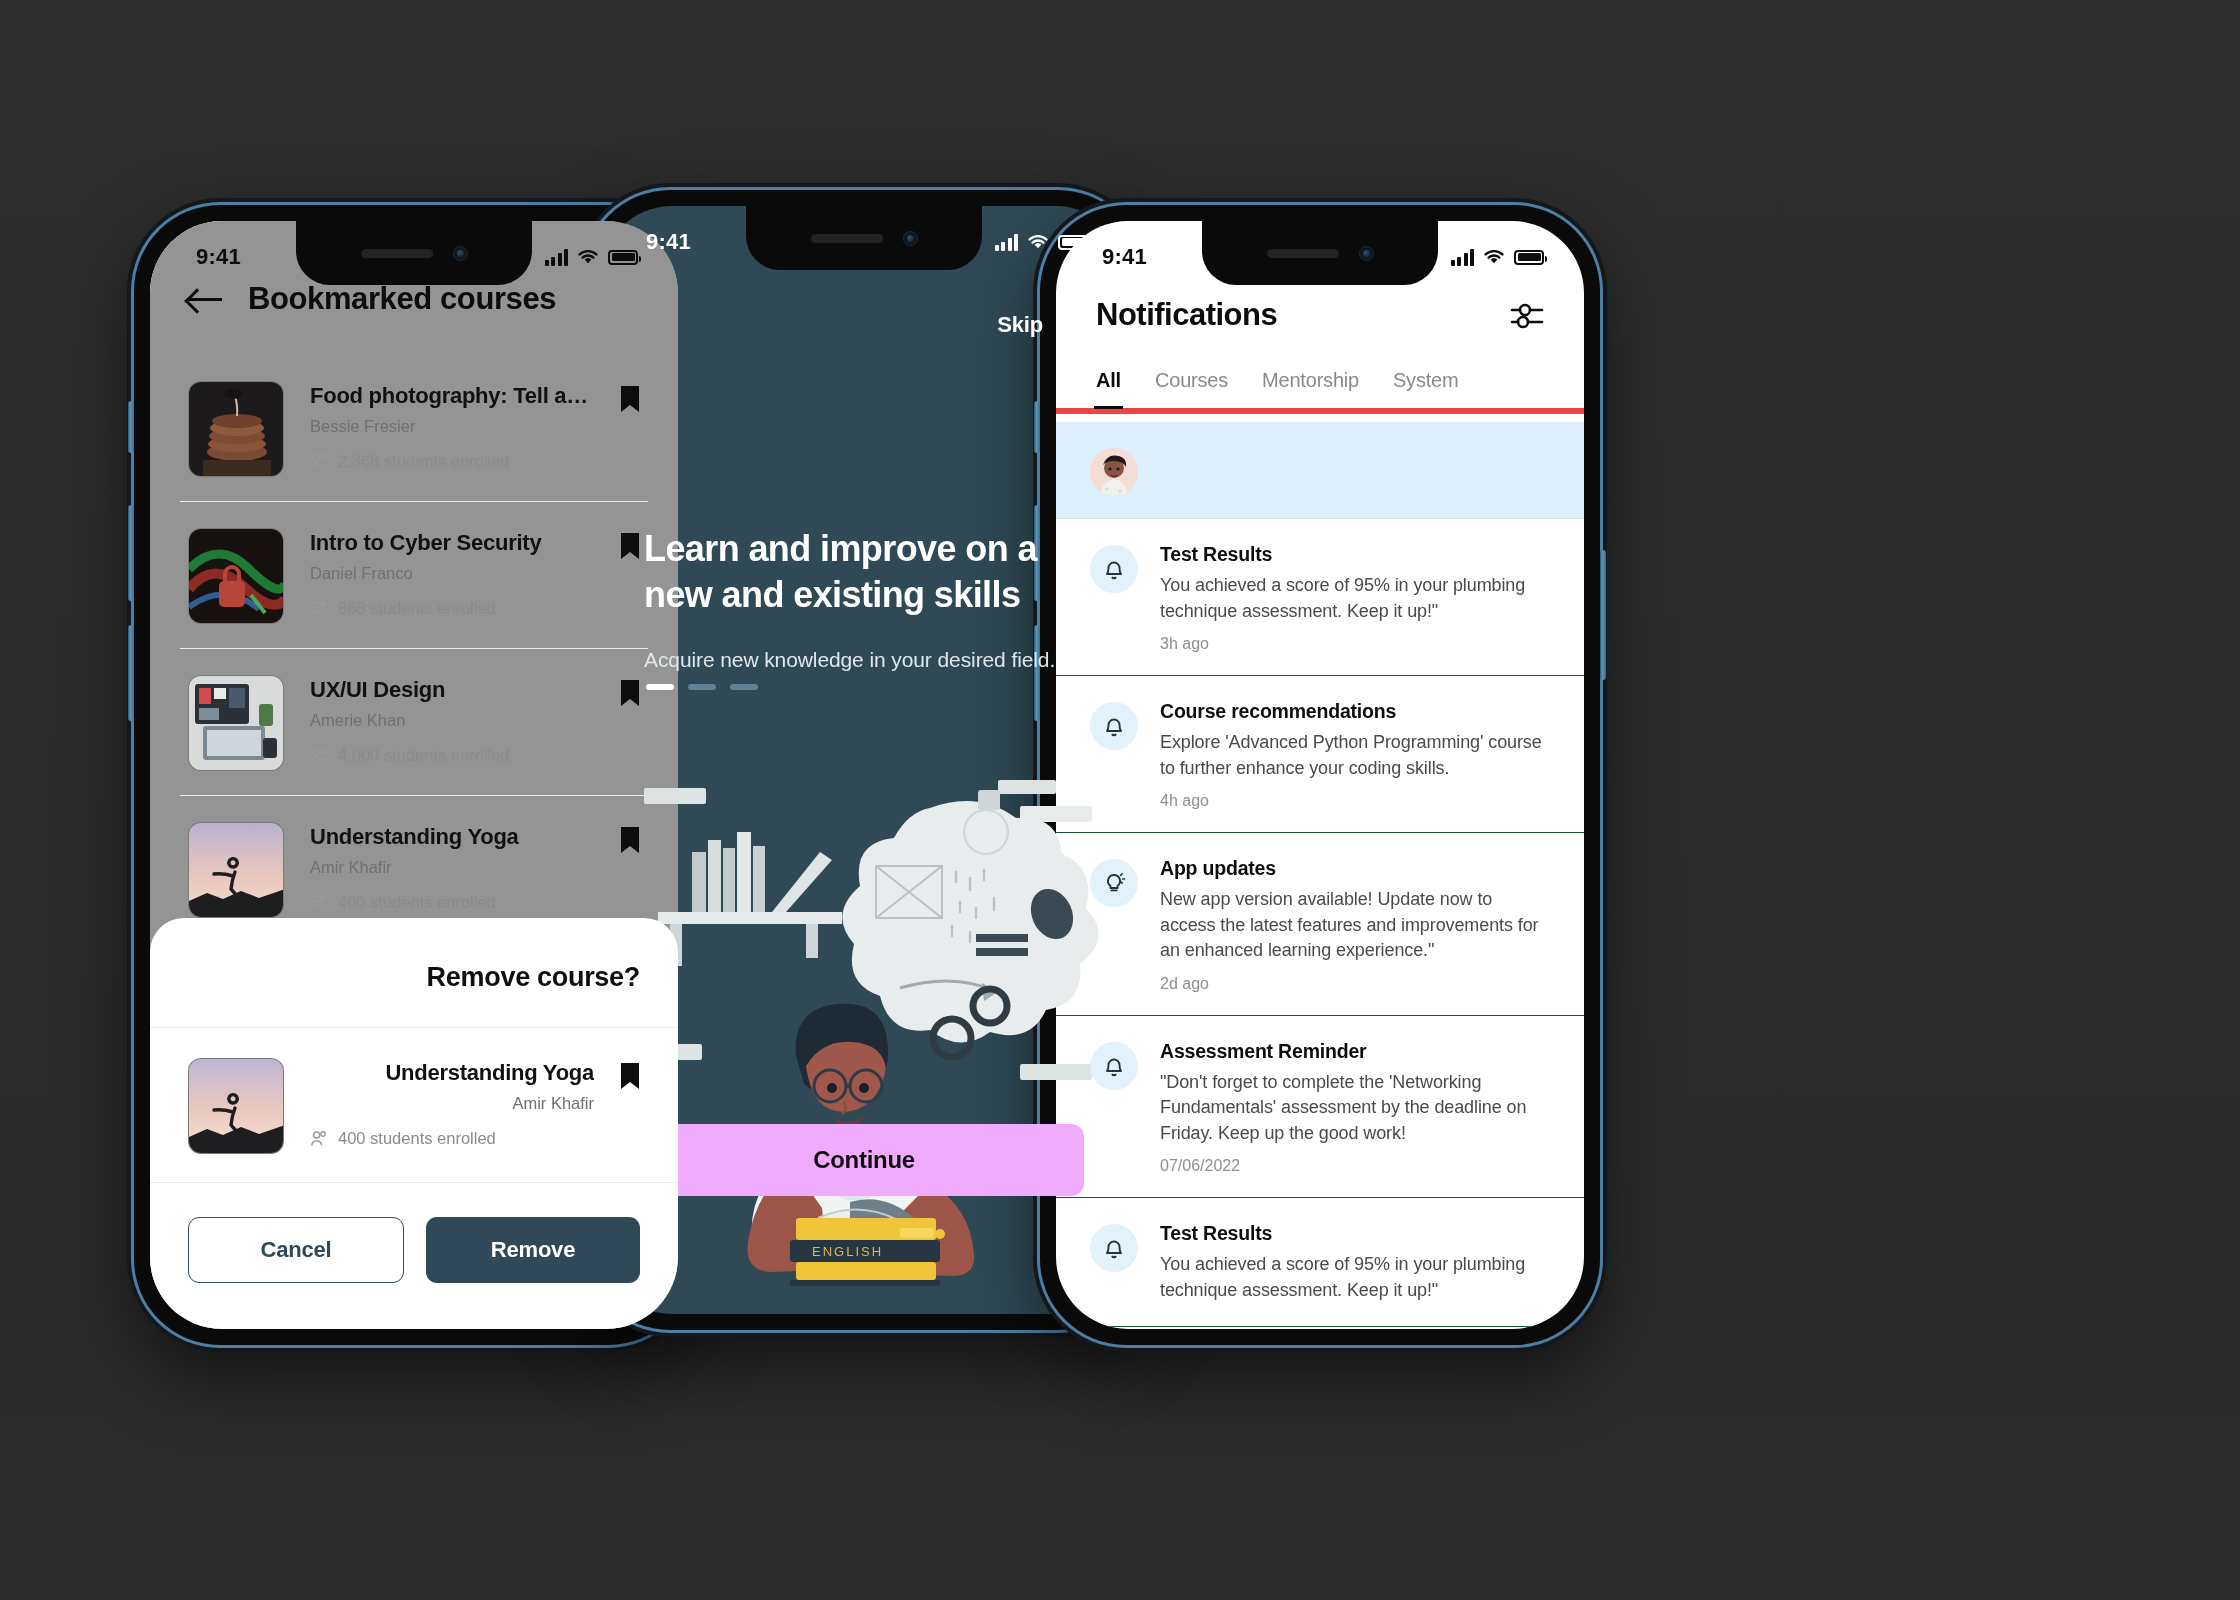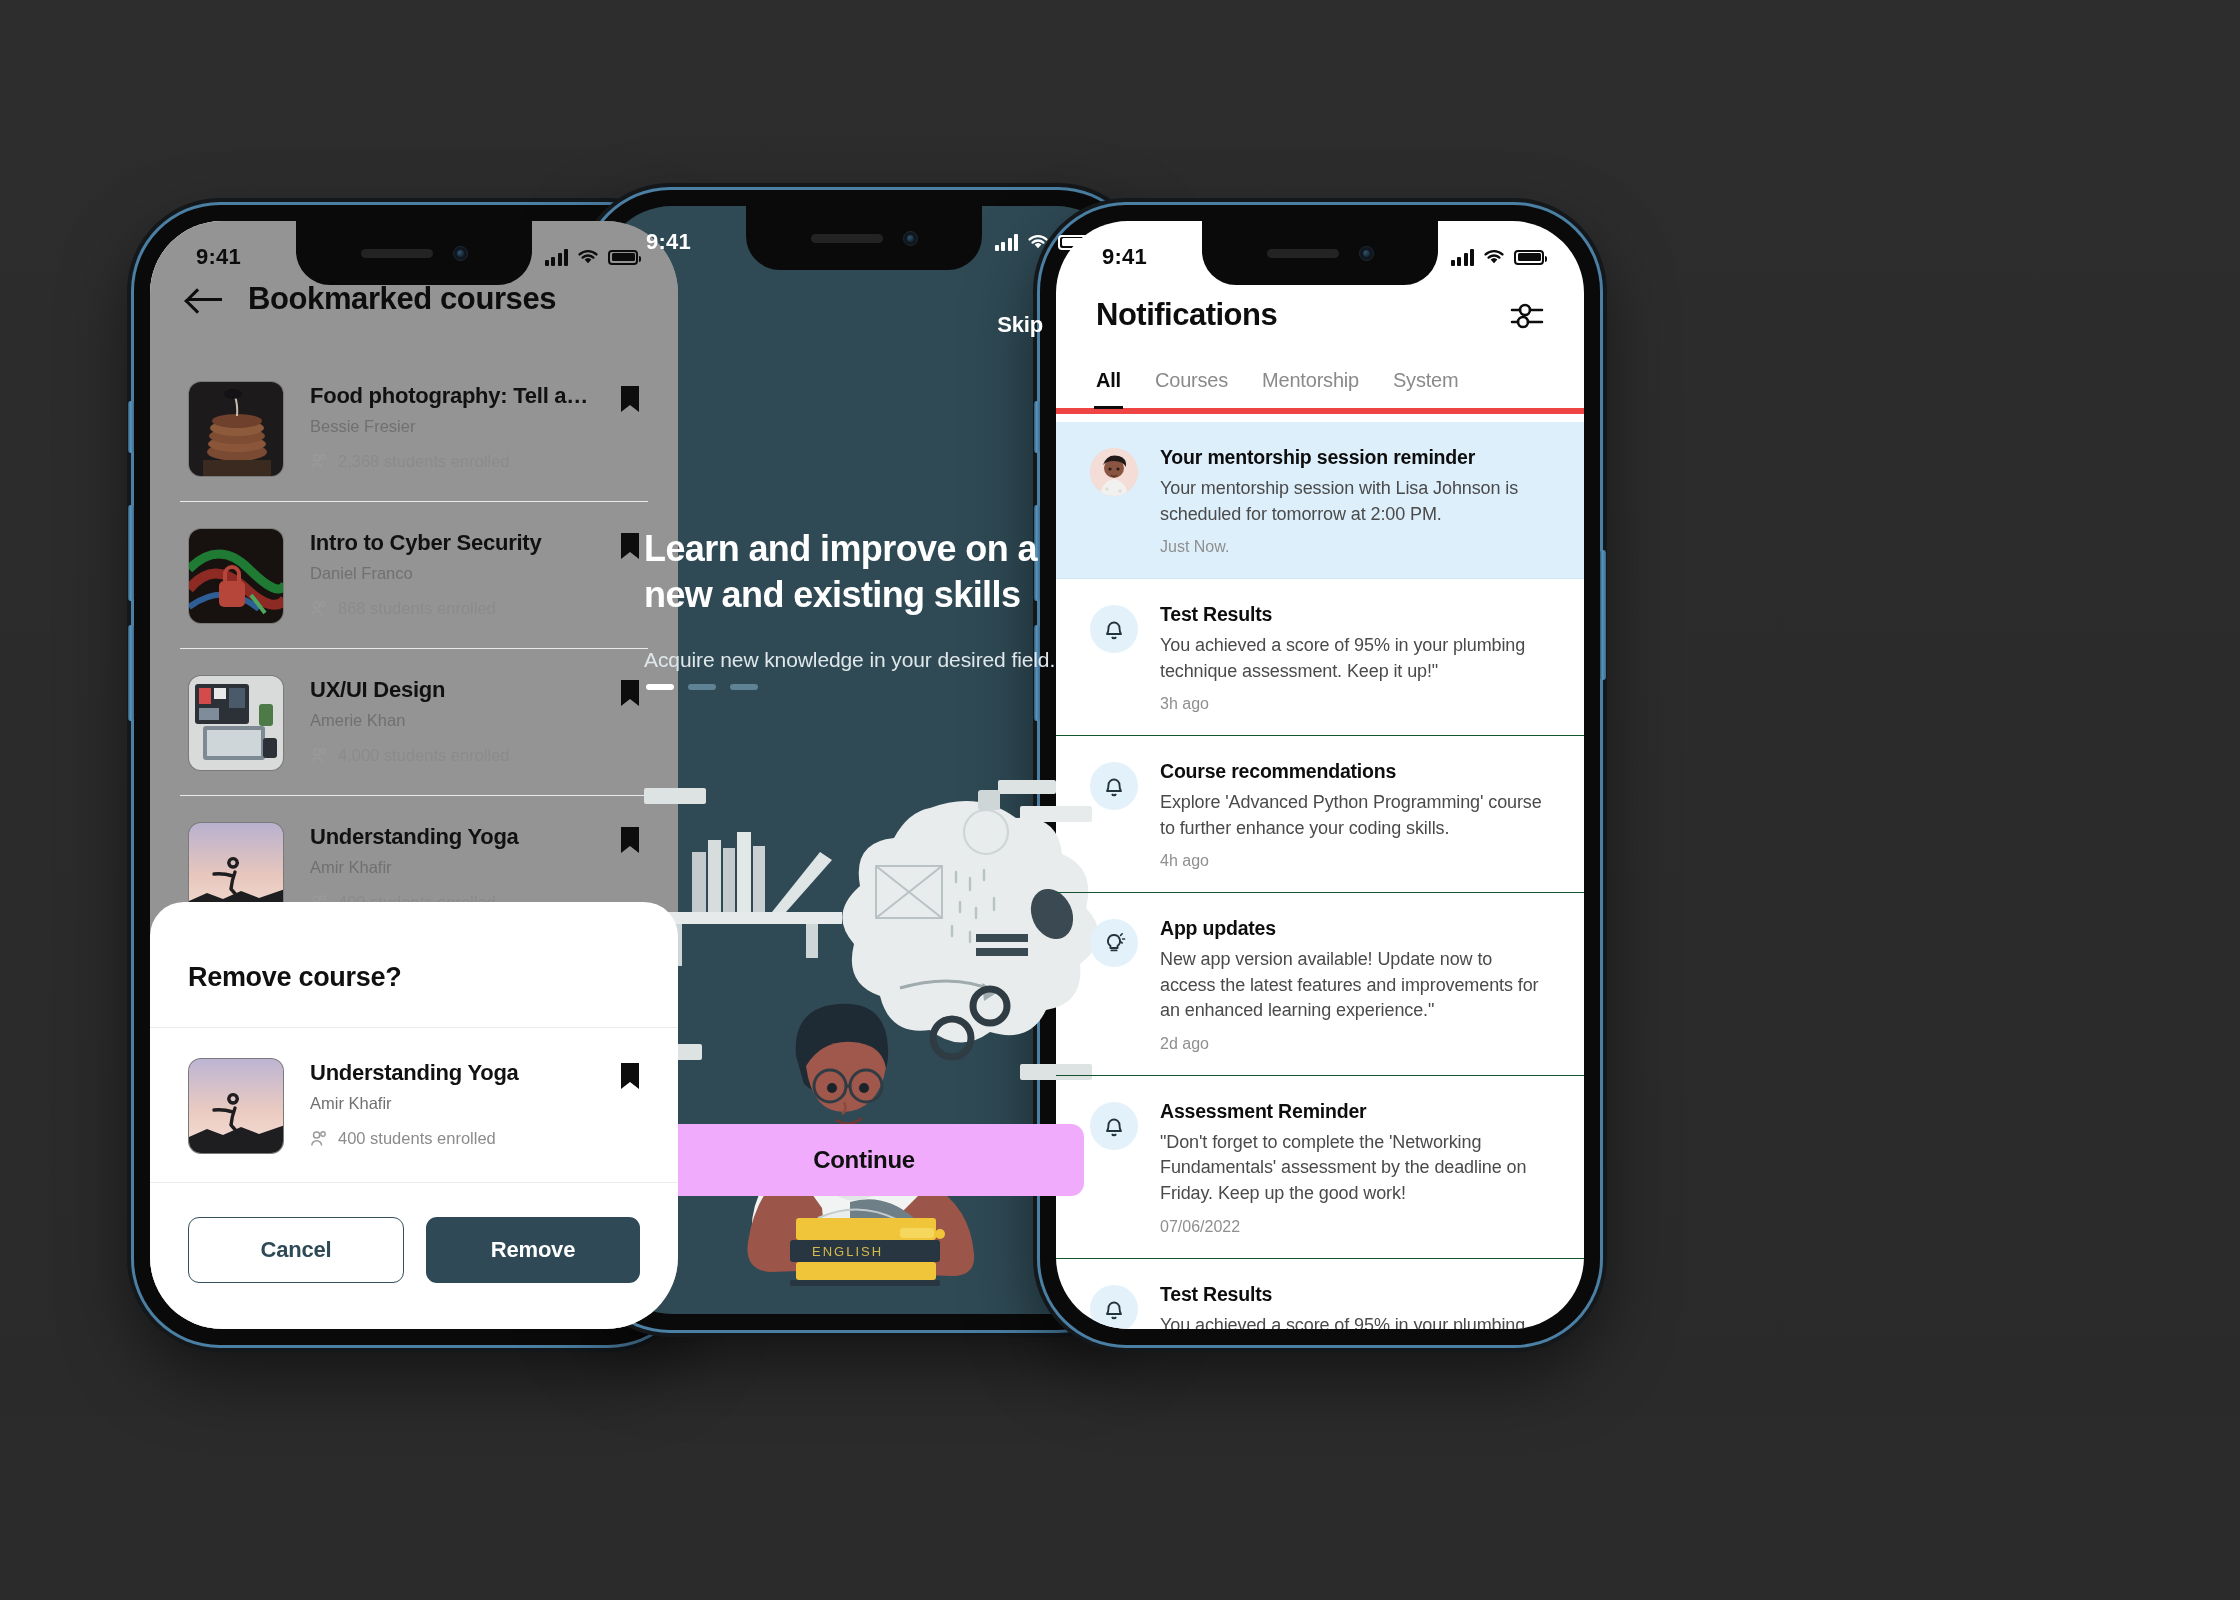--- a/index.html
+++ b/index.html
@@ -106,21 +106,22 @@
              white-space: nowrap; overflow: hidden; text-overflow: ellipsis; }
   .c-author { font-size: 16.5px; color: #707070; margin-top: 8px; }
   .c-enroll { display:flex; align-items:center; gap: 10px; font-size: 16.5px; color: #8b8b8b;
               margin-top: 16px; }
   .bmk { width: 20px; height: 28px; flex: none; margin-top: 4px; }
 
   
   .sheet {
     position:absolute; left:0; right:0; bottom:0; z-index: 20;
     background: #fff; border-top-left-radius: 34px; border-top-right-radius: 34px;
-    padding: 16px 0 46px 0;
+    padding: 0 0 46px 0;
+    text-align: right;
   }
   .sheet-title { font-size: 27px; font-weight: 700; color: #101010; letter-spacing:-.3px;
                  padding: 44px 38px 34px 38px; border-bottom: 1px solid #ececec; }
   .sheet-course { padding: 30px 38px 28px 38px; border-bottom: 1px solid #ececec; }
   .sheet-actions { display:flex; gap: 22px; padding: 34px 38px 0 38px; }
   .btn {
     flex: 1; height: 66px; border-radius: 11px; display:flex; align-items:center;
     justify-content:center; font-size: 22px; font-weight: 600; letter-spacing: -.2px;
     cursor: pointer;
   }
@@ -571,25 +572,20 @@
               <path d="M10 48 q2 -15 14 -17 q12 2 14 17 Z" fill="#f1f1ef"></path>
               <circle cx="24" cy="20" r="10" fill="#8a5442"></circle>
               <path d="M13 17 q4 -12 16 -9 q8 2 7 11 q-3 -6 -12 -6 q-8 0 -11 4 Z" fill="#221a18"></path>
               <circle cx="20" cy="21" r="1.6" fill="#2a1c18"></circle>
               <circle cx="28" cy="21" r="1.6" fill="#2a1c18"></circle>
               <path d="M21 27 q3 3 6 0" stroke="#5a3326" stroke-width="1.4" fill="none"></path>
               <circle cx="17" cy="41" r="1.8" fill="#e0dedb"></circle>
               <circle cx="30" cy="43" r="1.8" fill="#e0dedb"></circle>
             </svg>
           </div>
-          <div class="n-body">
-            <div class="n-h">Your mentorship session reminder</div>
-            <div class="n-d">Your mentorship session with Lisa Johnson is scheduled for tomorrow at 2:00 PM.</div>
-            <div class="n-t">Just Now.</div>
-          </div>
         </div>
 
         <div class="n-item">
           <div class="n-icon">
             <svg width="22" height="24" viewBox="0 0 22 24">
               <path d="M4 17 q1.5 -2 1.5 -6 a5.5 5.5 0 0 1 11 0 q0 4 1.5 6 Z" stroke="#24343d" stroke-width="1.9" fill="none" stroke-linejoin="round"></path>
               <path d="M9 20 a2.2 2.2 0 0 0 4 0" stroke="#24343d" stroke-width="1.9" fill="none"></path>
             </svg>
           </div>
           <div class="n-body">

